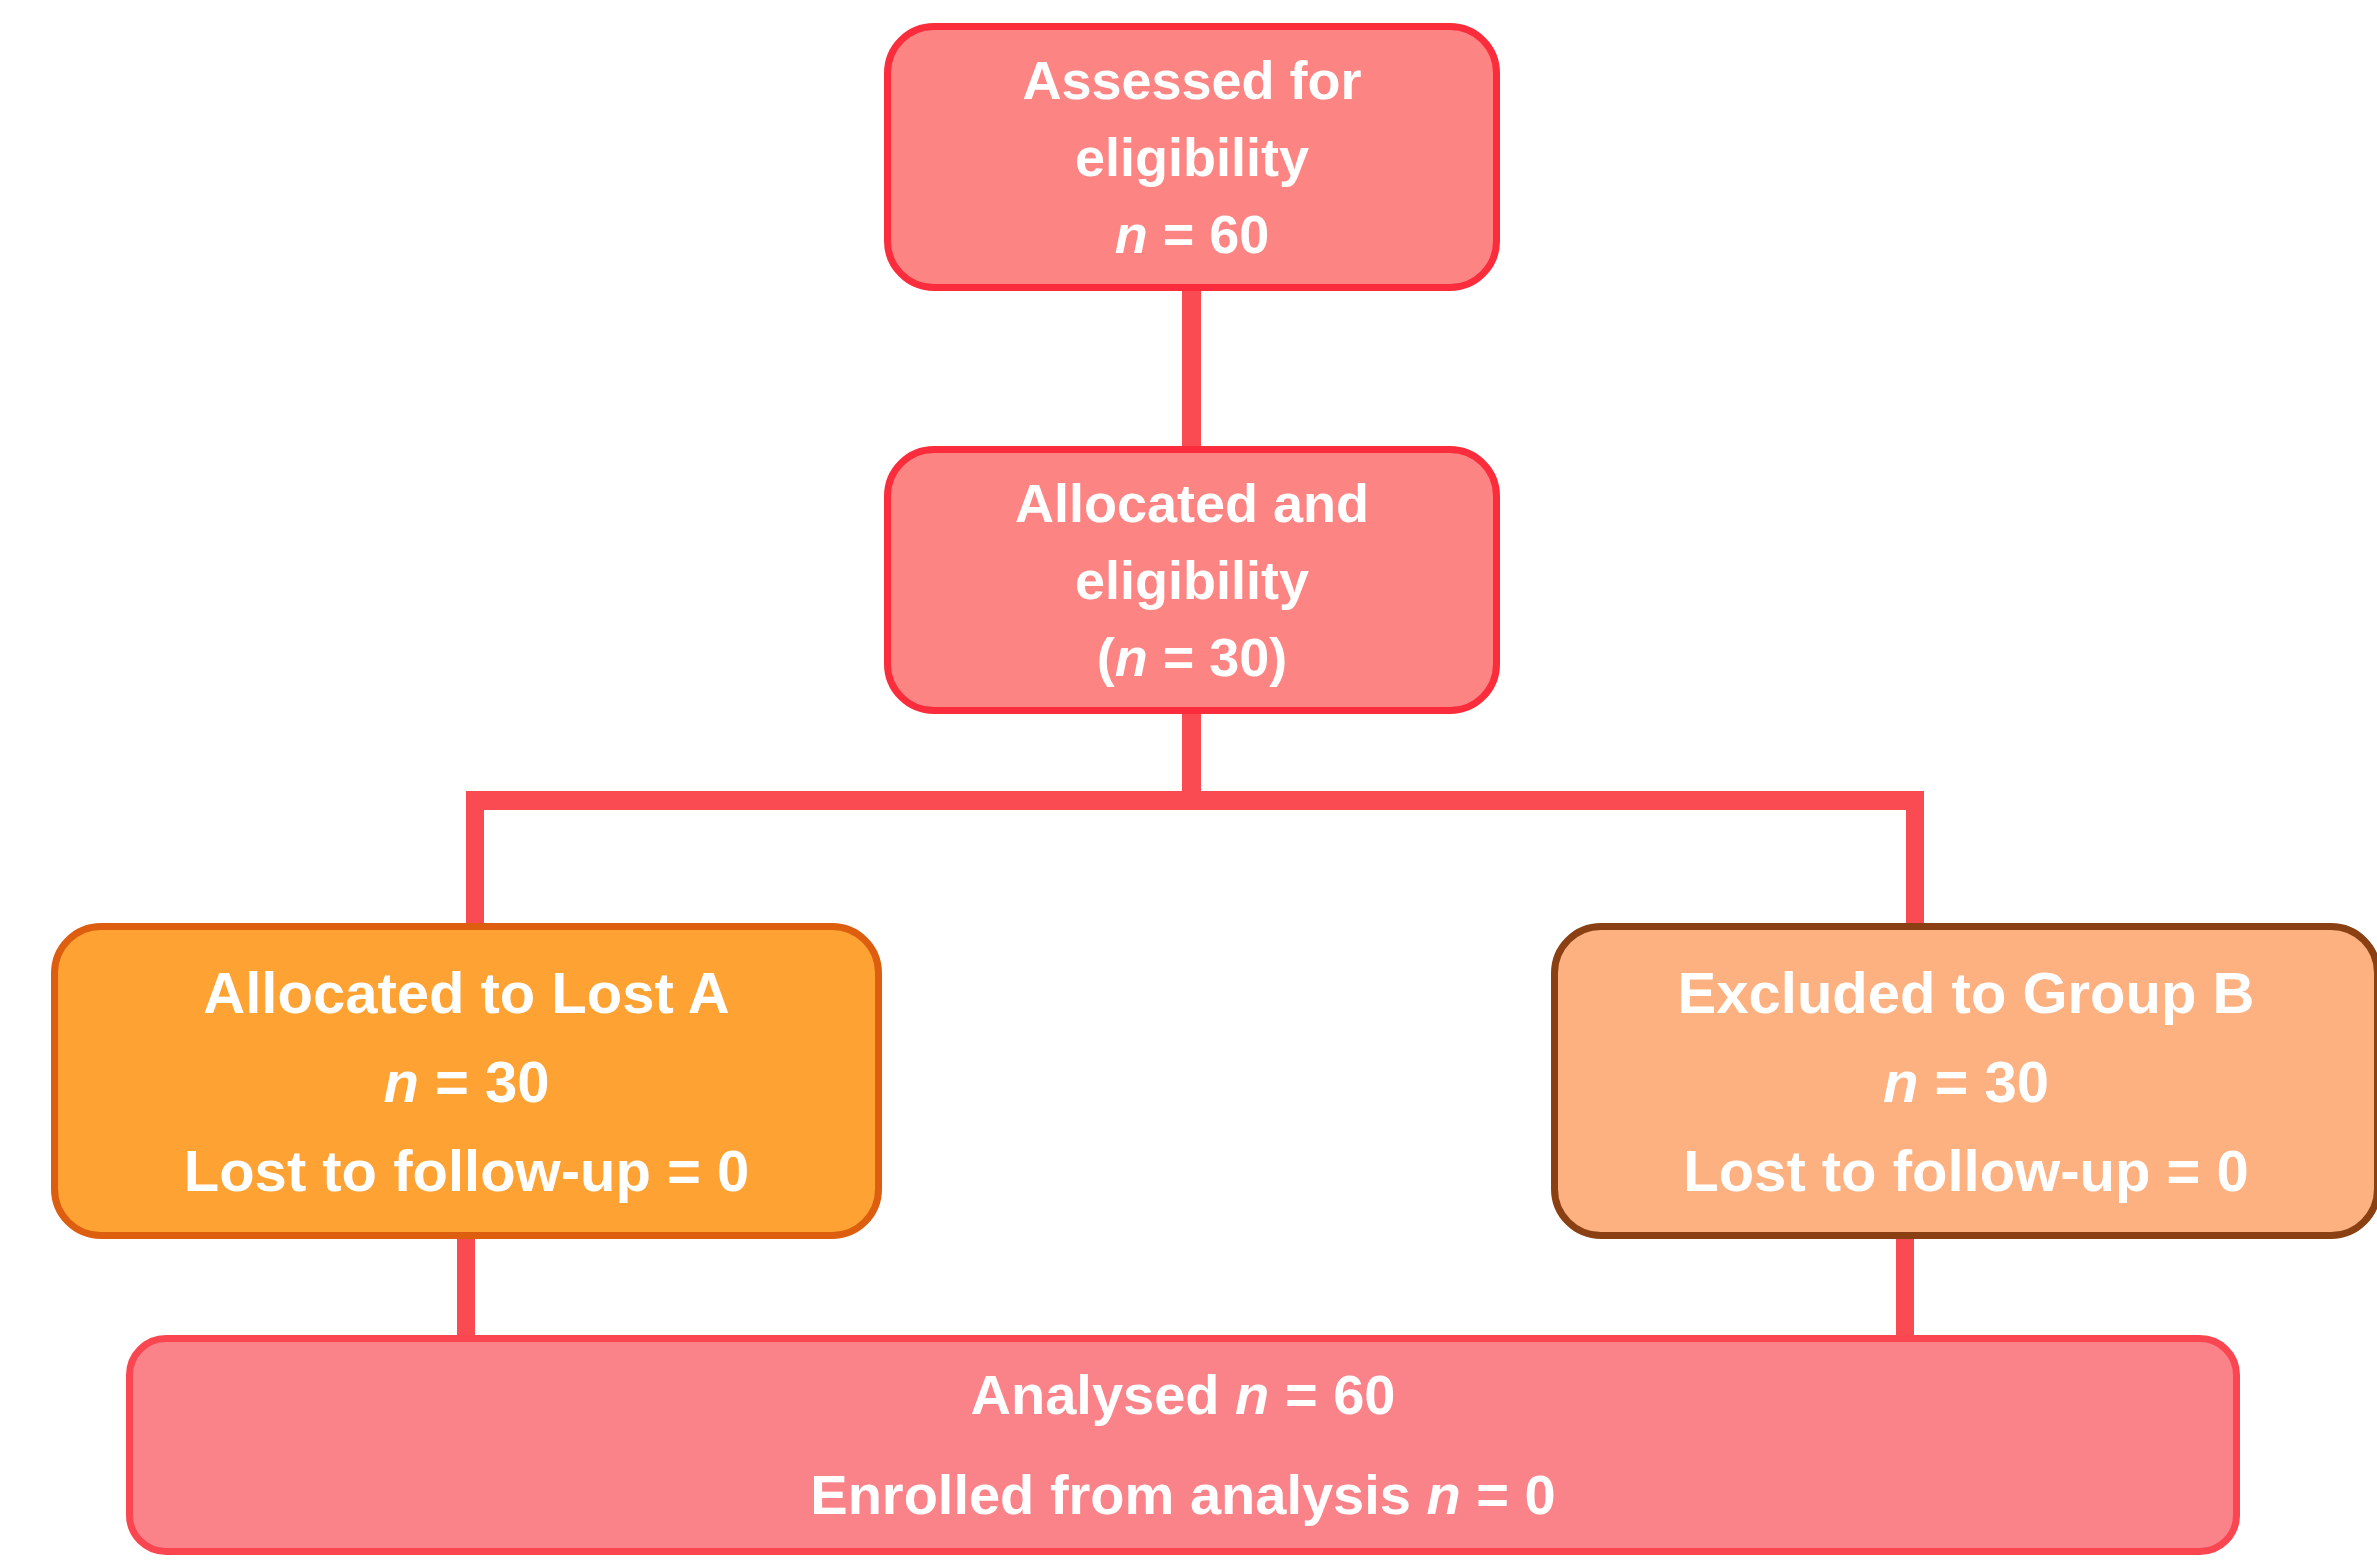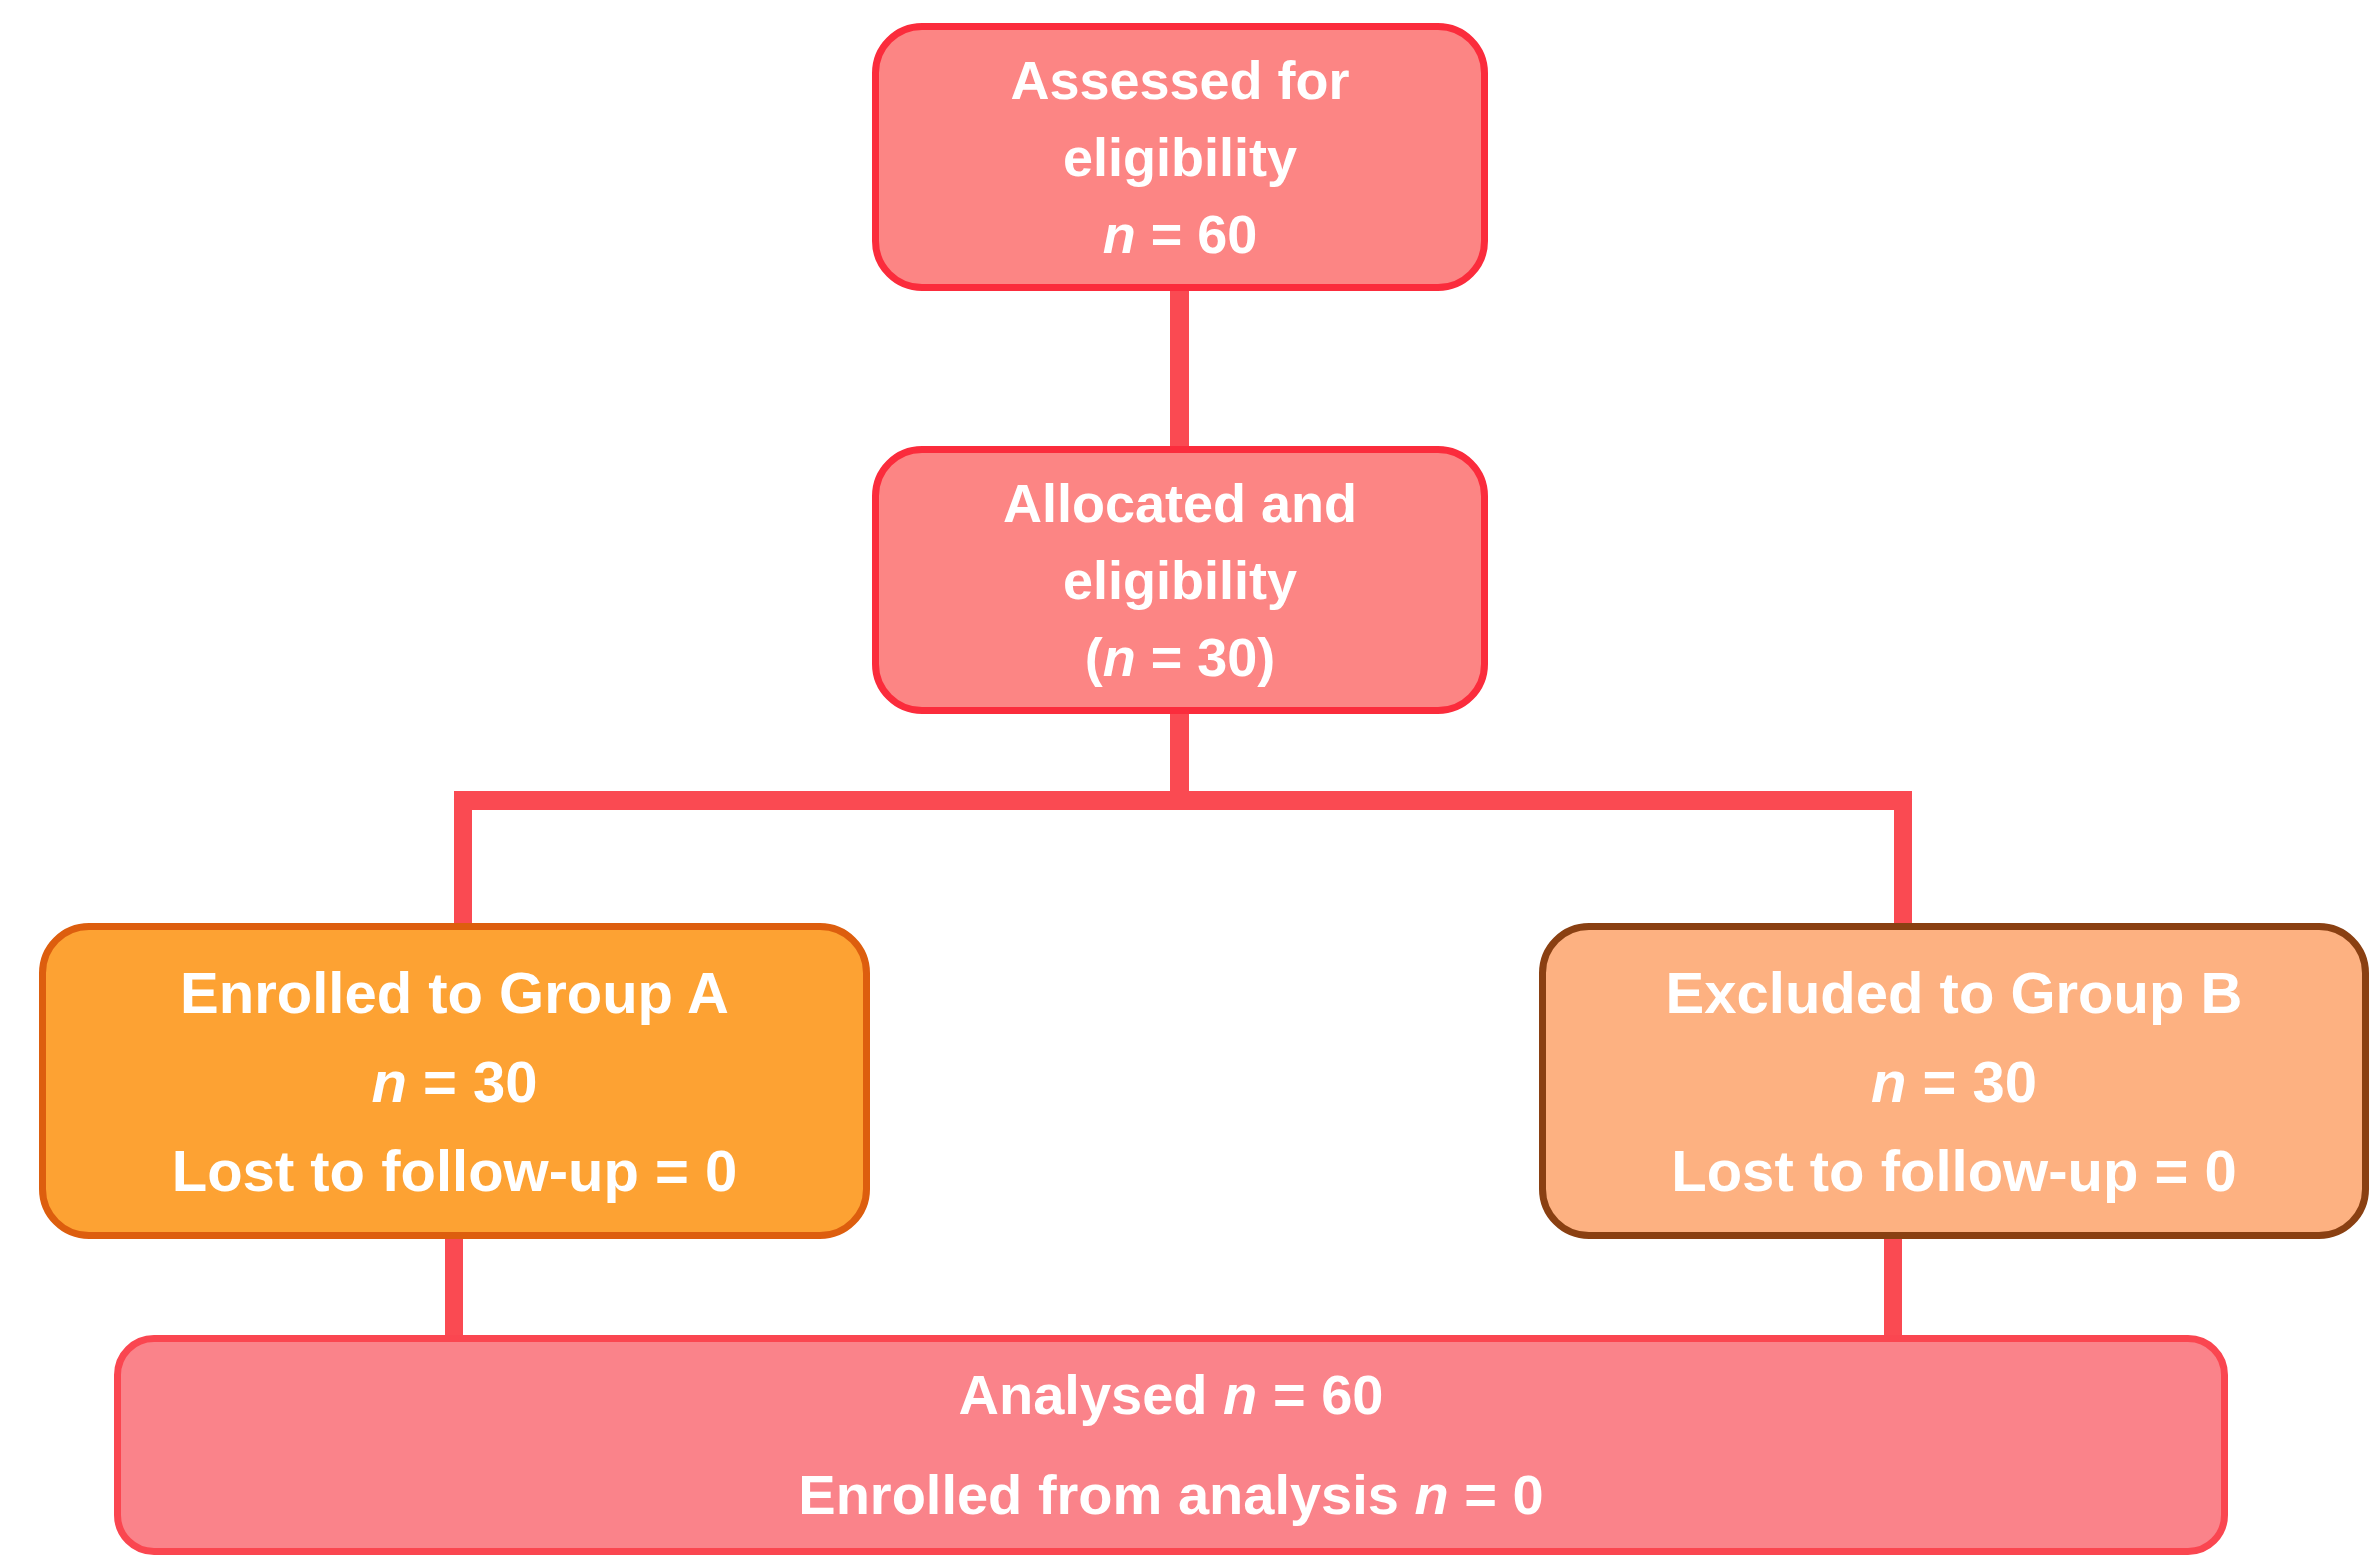--- a/index.html
+++ b/index.html
@@ -1,21 +1,21 @@
 <!DOCTYPE html>
 <html style="--background: #FFFFFF; --text: #FFFFFF; --salmon-fill: #FC8584; --salmon-border: #FB2C3C; --analysed-fill: #FA838A; --analysed-border: #FA4650; --orange-fill: #FDA233; --orange-border: #DD5E0E; --peach-fill: #FDB181; --peach-border: #8A4012; --connector: #FA4A52;font-size:13.8px"><head>
 <meta charset="utf-8">
 <style>
   html,body{margin:0;padding:0;background:#ffffff;}
   body{
     width:2377px;height:1561px;position:relative;overflow:hidden;
     font-family:"Liberation Sans","DejaVu Sans",sans-serif;
     font-weight:bold;color:var(--text,#ffffff);
   }
-  .canvas{position:absolute;inset:0;background:var(--background,#ffffff);}
+  .canvas{position:absolute;inset:0;background:var(--background,#ffffff);margin-left:12px;}
   .conn{position:absolute;background:var(--connector,#fa4a52);}
   .conn.h{border-radius:8.6px;}
   .node{
     position:absolute;box-sizing:border-box;
     display:flex;flex-direction:column;justify-content:center;align-items:center;
     text-align:center;
   }
   .salmon{background:var(--salmon-fill,#fc8584);border:7.7px solid var(--salmon-border,#fb2c3c);border-radius:50px;}
   .orange{background:var(--orange-fill,#fda233);border:7.7px solid var(--orange-border,#dd5e0e);border-radius:50px;}
   .peach{background:var(--peach-fill,#fdb181);border:7.7px solid var(--peach-border,#8a4012);border-radius:50px;}
@@ -45,21 +45,21 @@
     <div class="line"><span class="it">n</span><span> = 60</span></div>
   </div>
 
   <div class="node salmon small-node" style="left:872px;top:446px;width:616px;height:268px;">
     <div class="line">Allocated and</div>
     <div class="line">eligibility</div>
     <div class="line"><span>(</span><span class="it">n</span><span> = 30)</span></div>
   </div>
 
   <div class="node orange group-node" style="left:39px;top:923px;width:831px;height:316px;">
-    <div class="line">Enrolled to Group A</div>
+    <div class="line">Allocated to Lost A</div>
     <div class="line"><span class="it">n</span><span> = 30</span></div>
     <div class="line">Lost to follow-up = 0</div>
   </div>
 
   <div class="node peach group-node" style="left:1539px;top:923px;width:830px;height:316px;">
     <div class="line">Excluded to Group B</div>
     <div class="line"><span class="it">n</span><span> = 30</span></div>
     <div class="line">Lost to follow-up = 0</div>
   </div>
 

